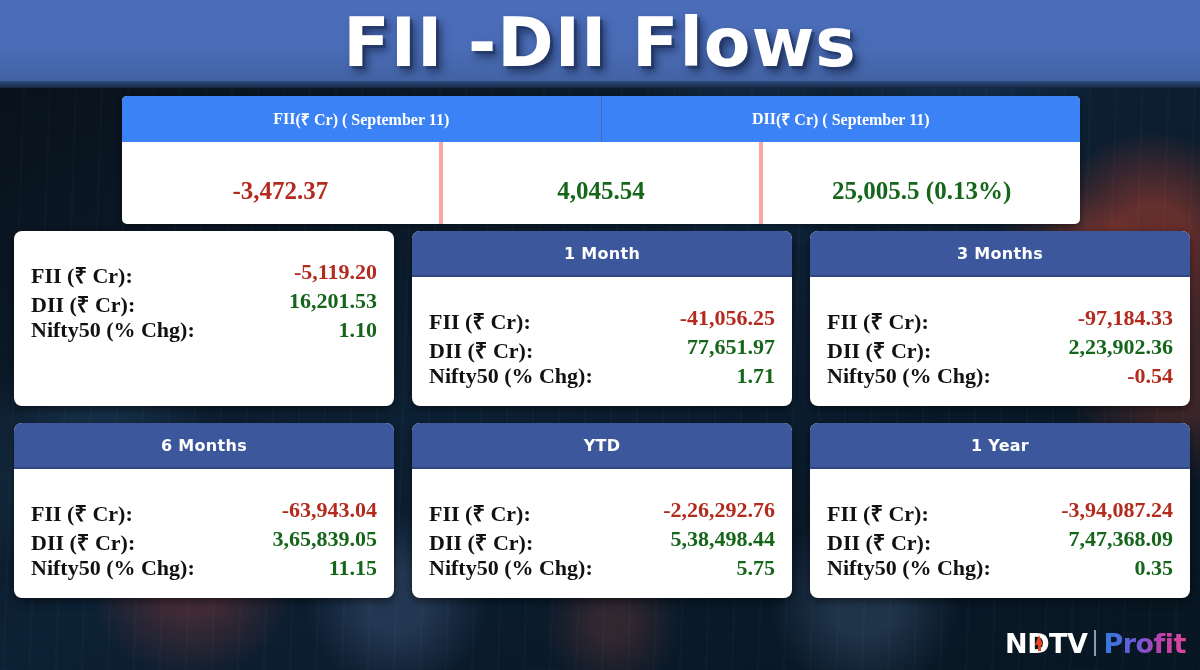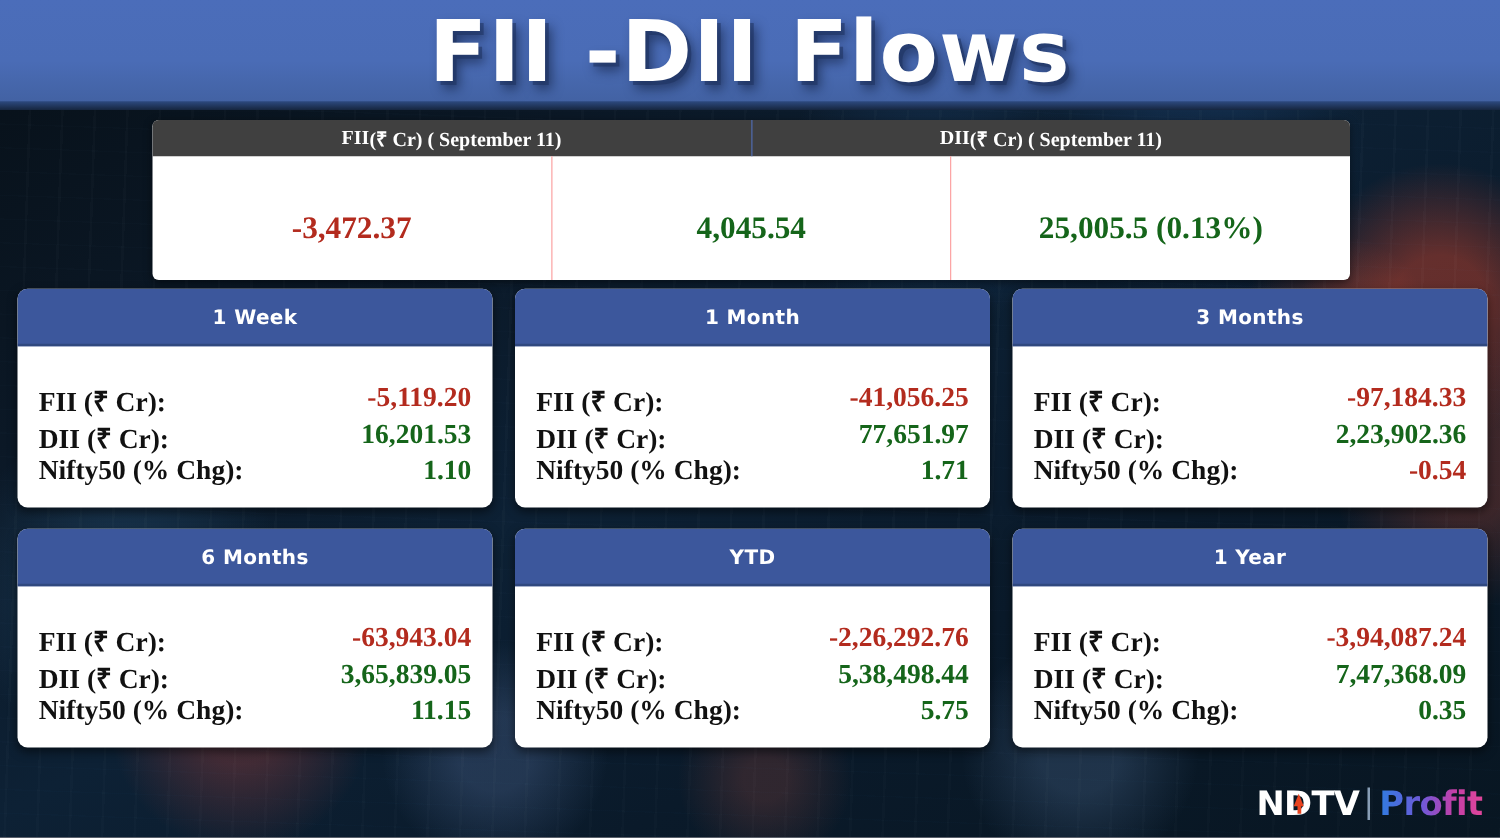--- a/index.html
+++ b/index.html
@@ -70,42 +70,42 @@
   
   .summary {
     position:absolute; left:122px; top:96px; width:958px; height:128px;
     background:#ffffff;
     border-radius:5px;
     box-shadow:0 2px 7px rgba(0,0,0,0.45);
     overflow:hidden;
     display:flex; flex-direction:column;
   }
   .summary-head {
-    display:flex; height:29px;
-    background:#404040;
+    display:flex; height:46px;
+    background:#3b82f6;
     text-align:right;
   }
   .summary-head .sh-cell {
     flex:1 1 0;
     display:flex; align-items:center; justify-content:center;
     color:#ffffff;
     font-size:16px;
     border-right:1px solid #4f69ab;
   }
   .summary-head .sh-cell:last-child { border-right:none; }
   .sh-cell b { font-weight:bold; }
   .sh-cell span { font-weight:bold; }
   .sh-nifty { font-weight:bold; }
 
   .summary-body { display:flex; flex:1; }
   .summary-body .sb-cell {
     flex:1 1 0;
     display:flex; align-items:center; justify-content:center;
     font-size:25px; font-weight:bold;
-    border-right:1px solid #fca5a5;
+    border-right:4px solid #fca5a5;
     padding-top:16px;
   }
   .summary-body .sb-cell:last-child { border-right:none; }
 
   .neg { color:#b32b1e; }
   .pos { color:#15651a; }
 
   
   .cards {
     position:absolute; left:14px; top:231px; width:1176px; height:382px;
@@ -212,21 +212,20 @@
     <div class="summary-body">
       <div class="sb-cell neg">-3,472.37</div>
       <div class="sb-cell pos">4,045.54</div>
       <div class="sb-cell pos">25,005.5 (0.13%)</div>
     </div>
   </div>
 
   <div class="cards">
 
     <div class="card">
-      <div class="card-head">1 Week</div>
       <div class="card-body">
         <div class="row">
           <span class="lbl">FII (₹ Cr):</span>
           <span class="val neg">-5,119.20</span>
         </div>
         <div class="row">
           <span class="lbl">DII (₹ Cr):</span>
           <span class="val pos">16,201.53</span>
         </div>
         <div class="row">

